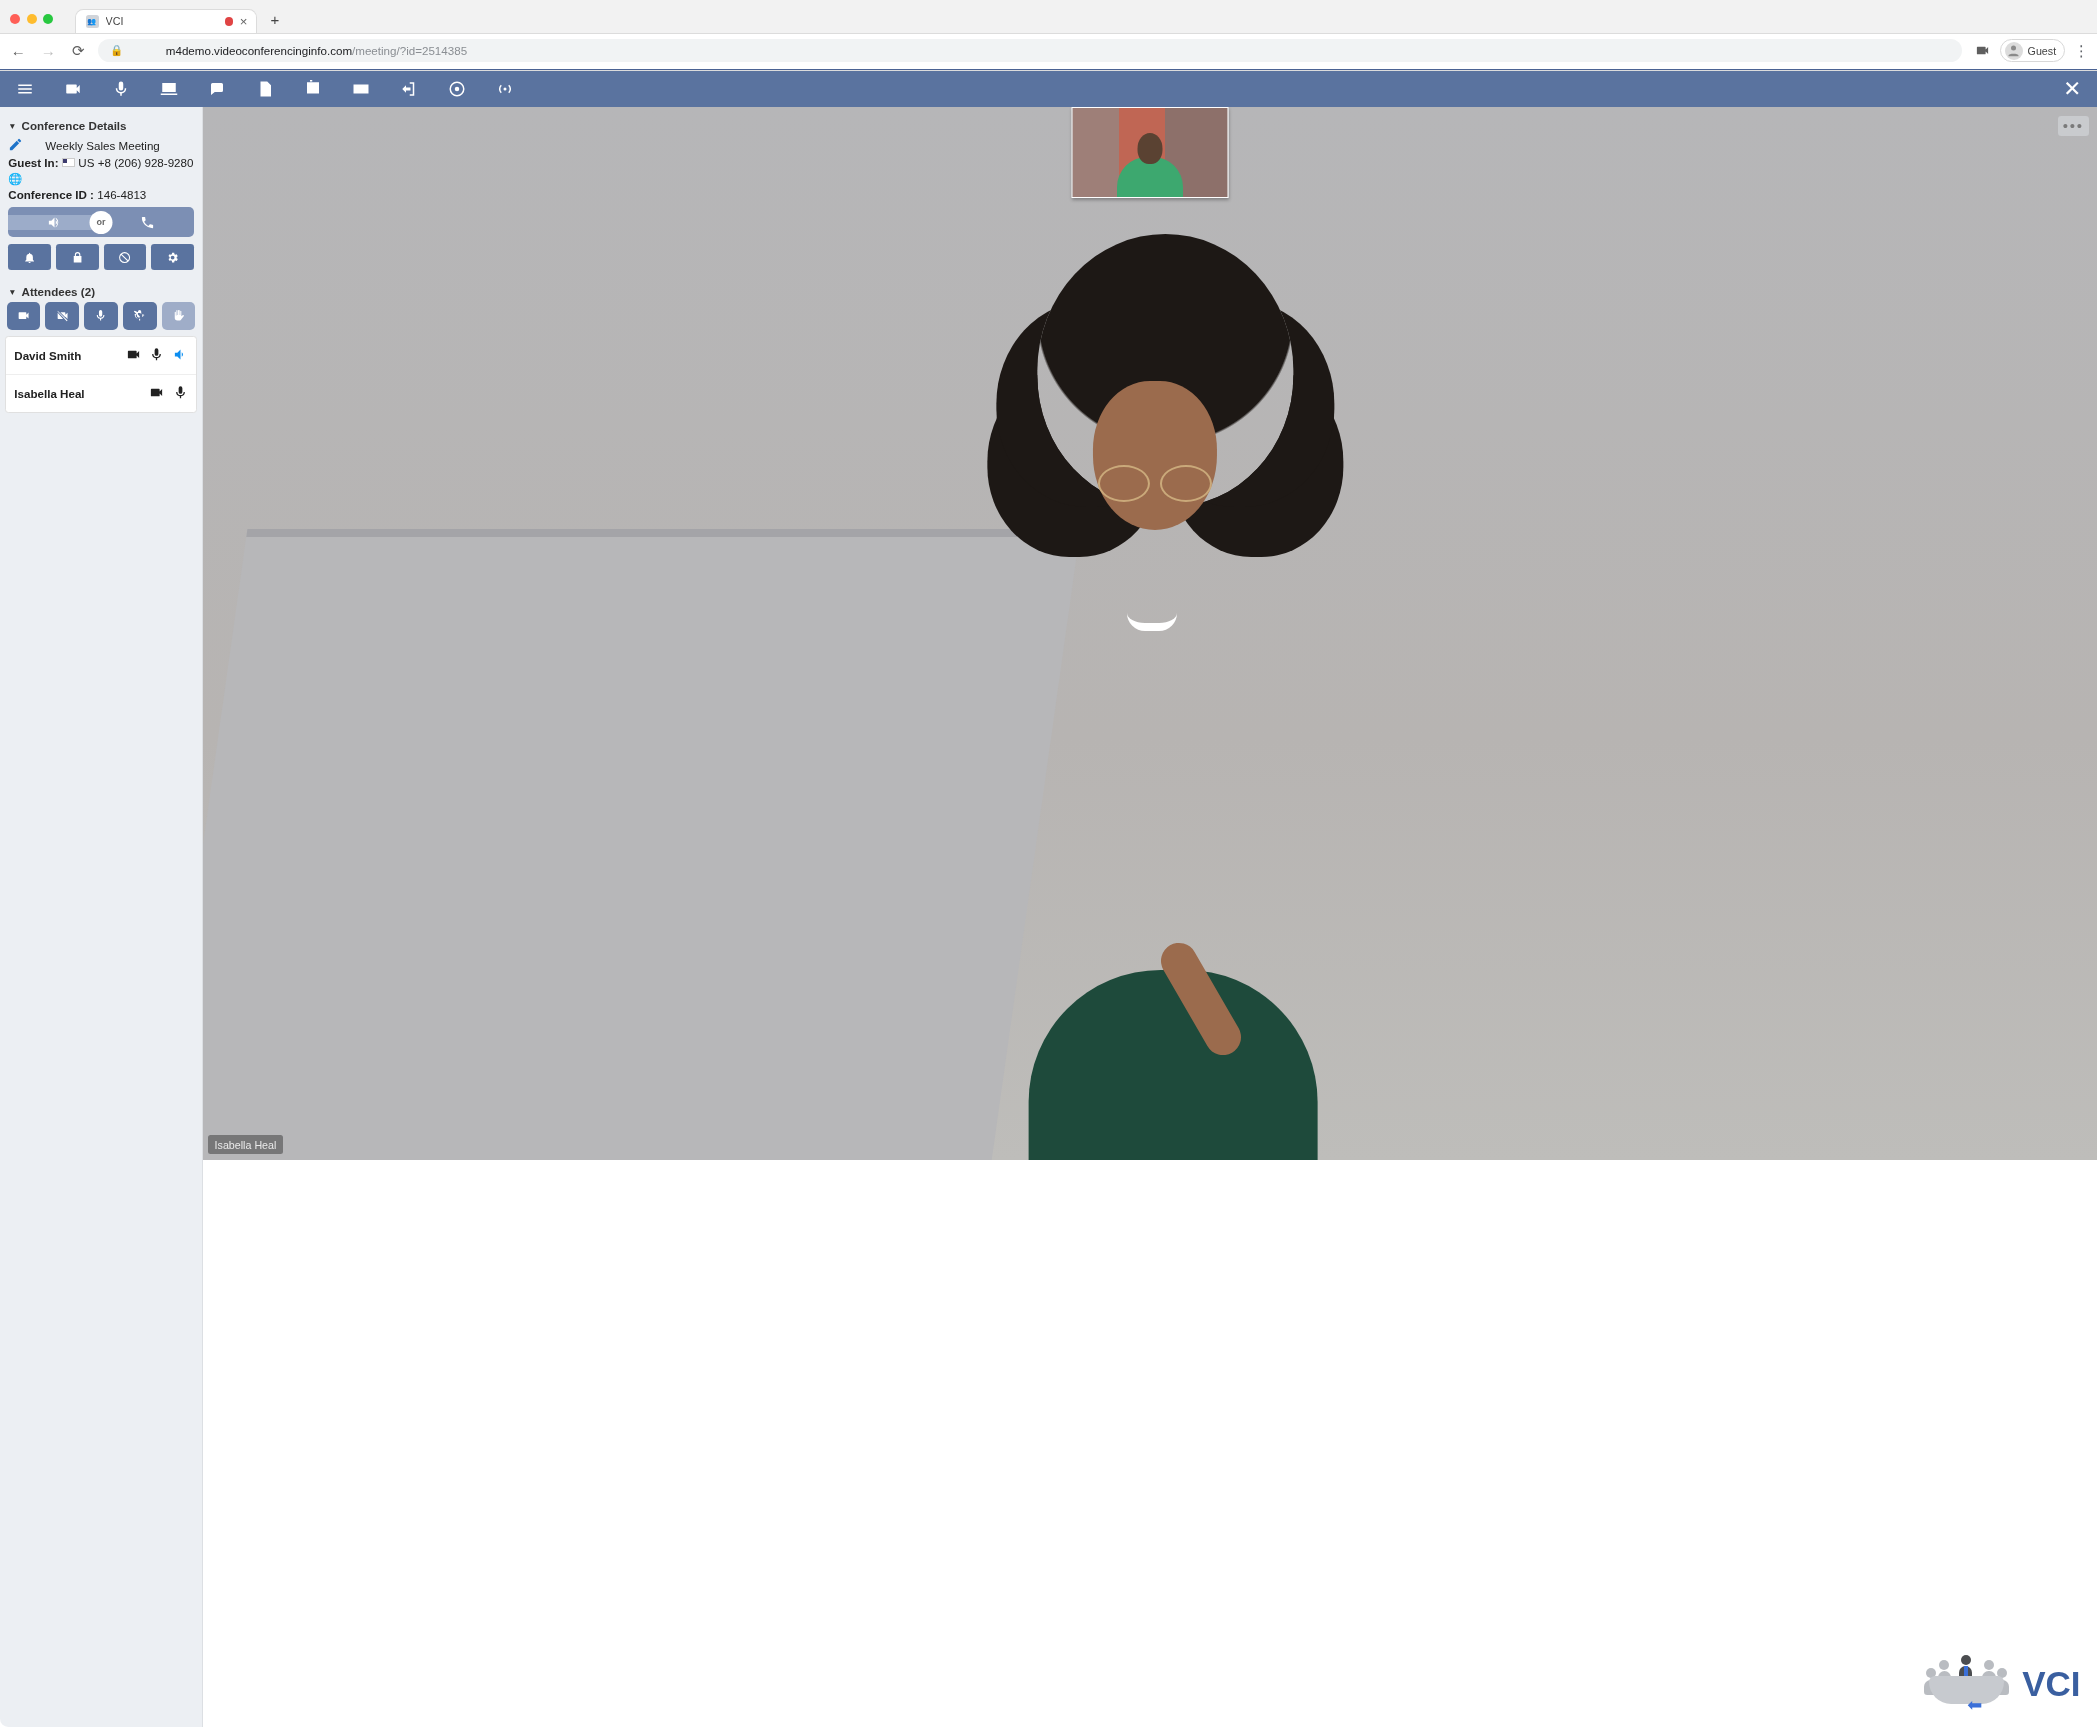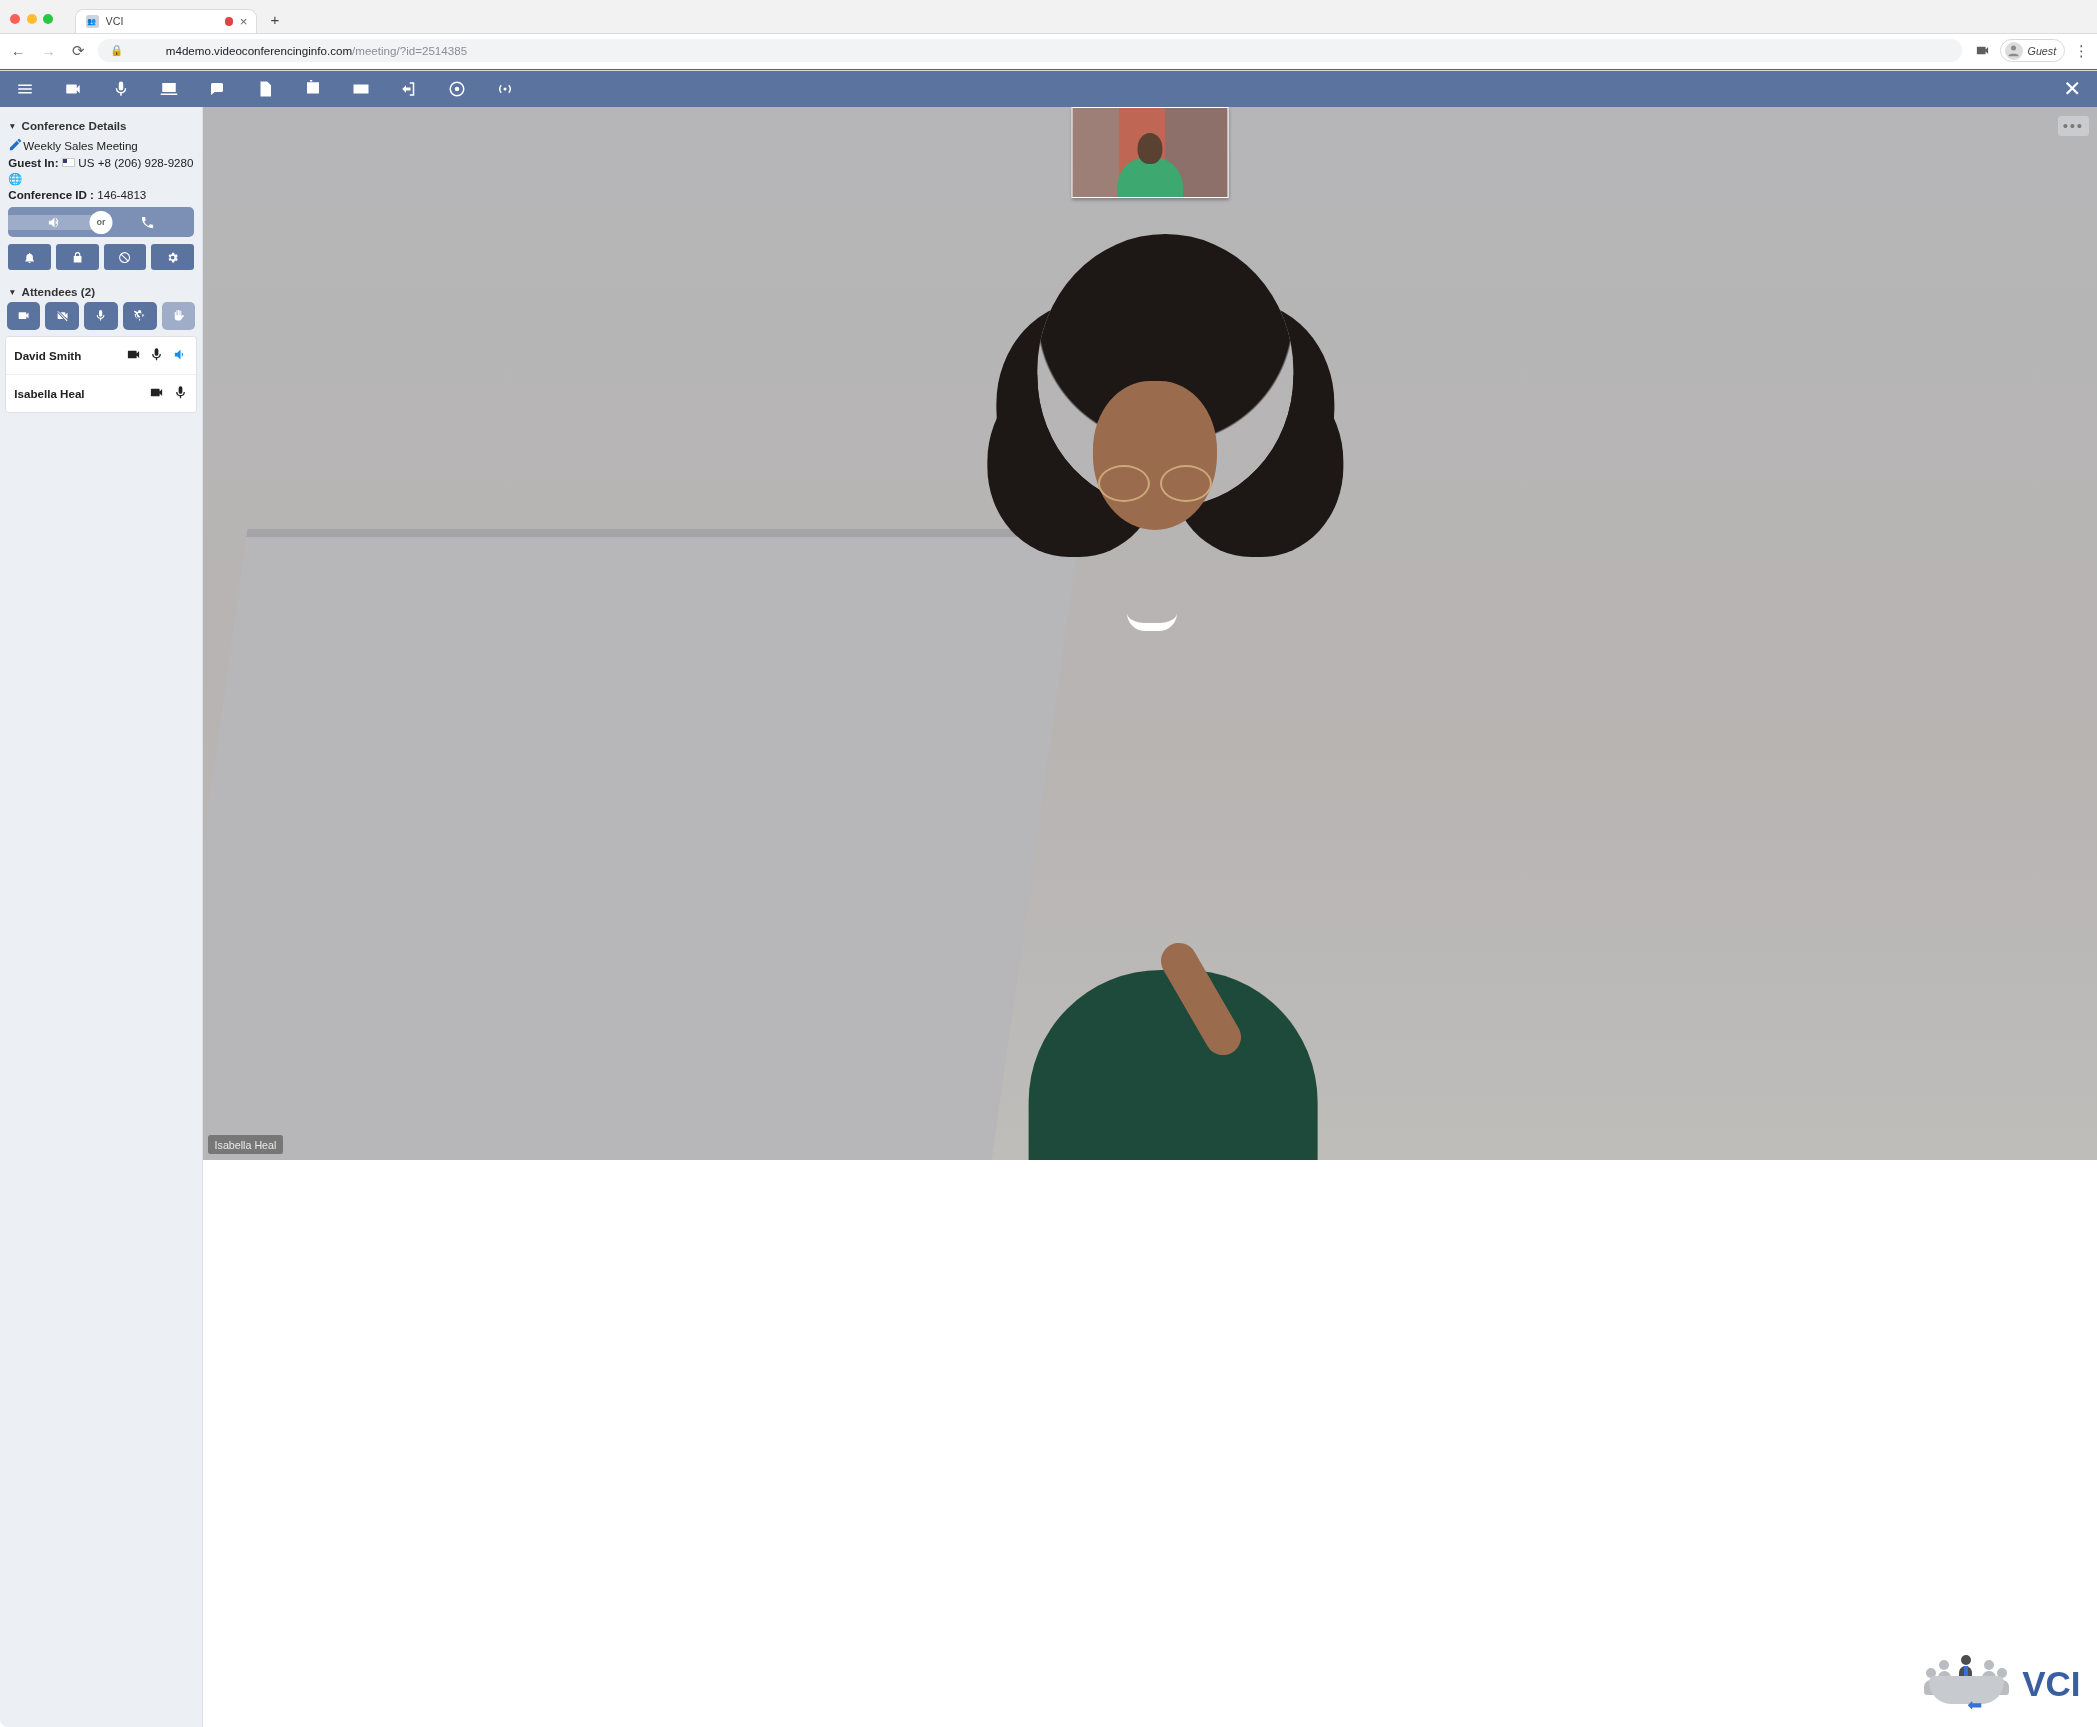--- a/index.html
+++ b/index.html
@@ -35,39 +35,39 @@
   .tab .close{color:#666;font-size:13.2px;line-height:1;cursor:pointer;}
   .new-tab{width:23px;height:23px;display:flex;align-items:center;justify-content:center;color:#444;font-size:15px;cursor:pointer;margin-left:6.6px;align-self:center;}
   .addr-row{display:flex;align-items:center;gap:10px;padding:5px 8.3px 6.6px;background:#fff;border-top:0.8px solid var(--chrome-bd);border-bottom:0.8px solid #4b6394;}
   .nav-icn{width:20px;height:20px;display:flex;align-items:center;justify-content:center;color:#5f5f5f;font-size:15px;cursor:pointer;}
   .nav-icn.dis{color:#bdbdbd;cursor:default;}
   .omni{flex:1;display:flex;align-items:center;gap:6.6px;background:#f1f3f4;border-radius:16.5px;padding:5px 11.6px;font-size:11.6px;}
   .omni .lock{color:#5f6368;font-size:10.7px;}
   .omni .host{color:#202124;margin-left:36px;}
   .omni .path{color:#8a8e93;}
   .right-icons{display:flex;align-items:center;gap:8.3px;}
-  .guest-chip{display:flex;align-items:center;gap:5px;background:#fff;border:0.8px solid #d8d8d8;border-radius:13.2px;padding:1.7px 8.3px 1.7px 3.3px;font-size:10.7px;color:#444;font-style:italic;}
+  .guest-chip{display:flex;align-items:center;gap:5px;background:#fff;border:0.8px solid #d8d8d8;border-radius:13.2px;padding:1.7px 8.3px 1.7px 3.3px;font-size:10.7px;color:#444;}
   .guest-chip .av{width:18px;height:18px;border-radius:50%;background:#dcdcdc;display:flex;align-items:center;justify-content:center;}
   .menu-dots{font-size:15px;color:#5f6368;cursor:pointer;}
 
   
   .app-toolbar{background:var(--toolbar);display:flex;align-items:center;padding:5px 8.3px;gap:15px;}
   .app-toolbar .spacer{flex:1;}
   .app-toolbar .tbtn{width:33px;height:26.5px;color:#fff;display:flex;align-items:center;justify-content:center;cursor:pointer;font-size:16.5px;}
   .app-toolbar .tbtn svg{width:18px;height:18px;fill:#fff;}
   .app-toolbar .x-btn{font-size:21.5px;}
 
   
   .content{display:flex;height:calc(100% - 107px);min-height:595px;}
   .sidebar{width:203px;background:var(--sidebar-bg);border-right:0.8px solid #dcdfe3;padding:5px 5px 8.3px;display:flex;flex-direction:column;gap:8.3px;border-bottom-left-radius:8.3px;}
   .panel-hdr{display:flex;align-items:center;gap:5px;font-weight:600;color:#333;font-size:11.6px;padding:6.6px 3.3px 3.3px;}
   .panel-hdr .caret{font-size:8.3px;}
   .conf-body{font-size:11.6px;color:#222;padding:0 3.3px;}
   .conf-body .row{margin:1.7px 0;display:flex;align-items:center;gap:3.3px;flex-wrap:wrap;}
-  .conf-body .name{color:#222;display:flex;align-items:center;gap:0;}
+  .conf-body .name{color:#222;display:flex;align-items:center;gap:22px;}
   .conf-body .name .edit{color:#1e73c9;}
   .conf-body strong{font-weight:700;}
   .flag{width:13.2px;height:9px;display:inline-block;background:linear-gradient(180deg,#b22234 0 7%,#fff 7% 14%,#b22234 14% 21%,#fff 21% 28%,#b22234 28% 35%,#fff 35% 42%,#b22234 42% 49%,#fff 49% 56%,#b22234 56% 63%,#fff 63% 70%,#b22234 70% 77%,#fff 77% 84%,#b22234 84% 91%,#fff 91% 100%);position:relative;border:0.8px solid #ccc;}
   .flag::before{content:"";position:absolute;left:0;top:0;width:40%;height:54%;background:#3c3b6e;}
   .globe{color:#3a7bd5;font-size:11.6px;}
   .toggle{display:flex;align-items:center;background:#7c8fb4;border-radius:5px;margin-top:6.6px;height:30px;position:relative;overflow:hidden;}
   .toggle-half{flex:1;display:flex;align-items:center;justify-content:center;color:#fff;}
   .toggle-half:first-child{background:#9cacc9;}
   .toggle .or{position:absolute;left:50%;transform:translateX(-50%);width:23px;height:23px;border-radius:50%;background:#fff;display:flex;align-items:center;justify-content:center;font-size:9px;color:#666;font-weight:700;}
   .btn-row{display:flex;gap:5px;margin-top:6.6px;}

